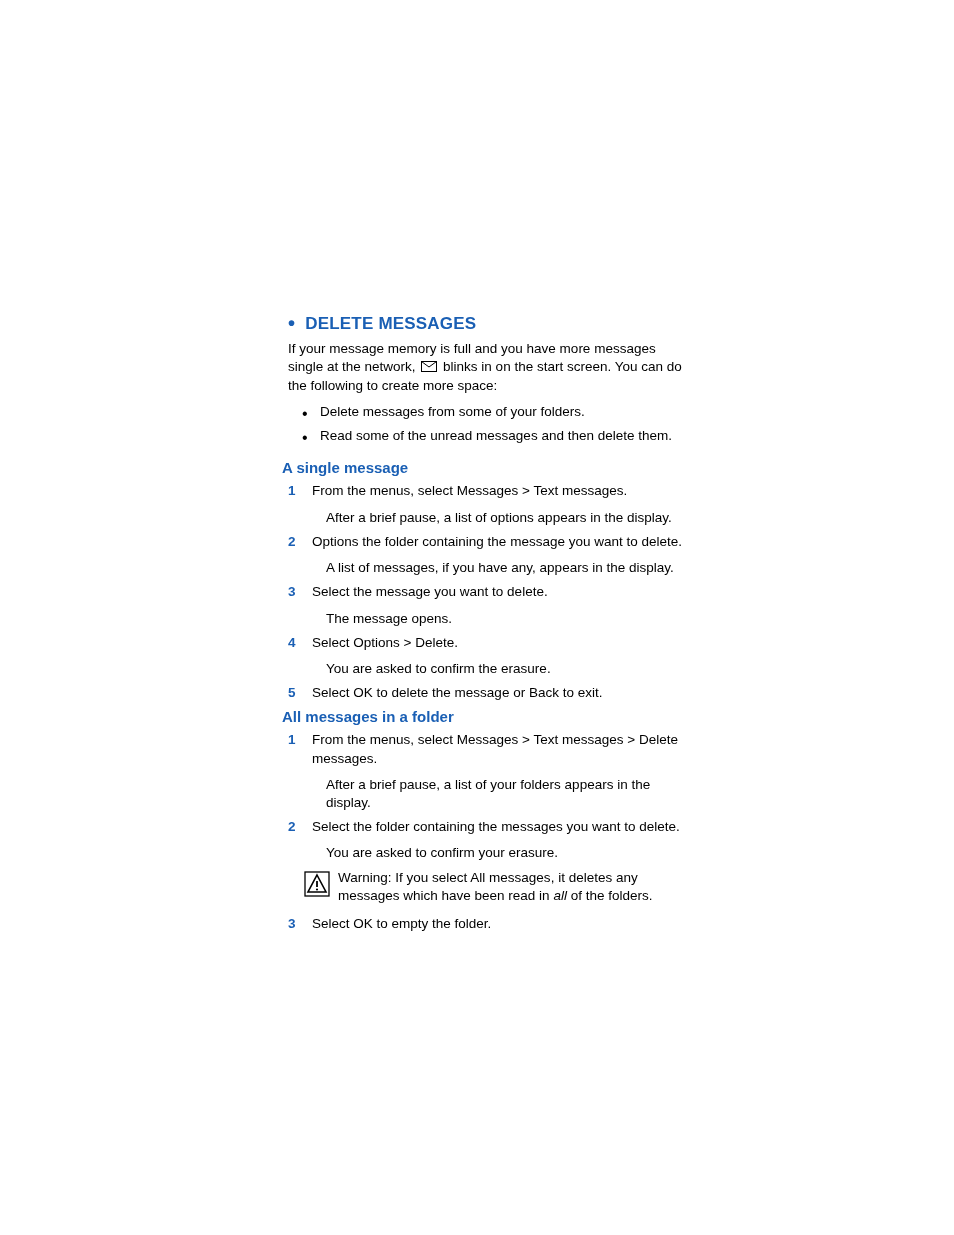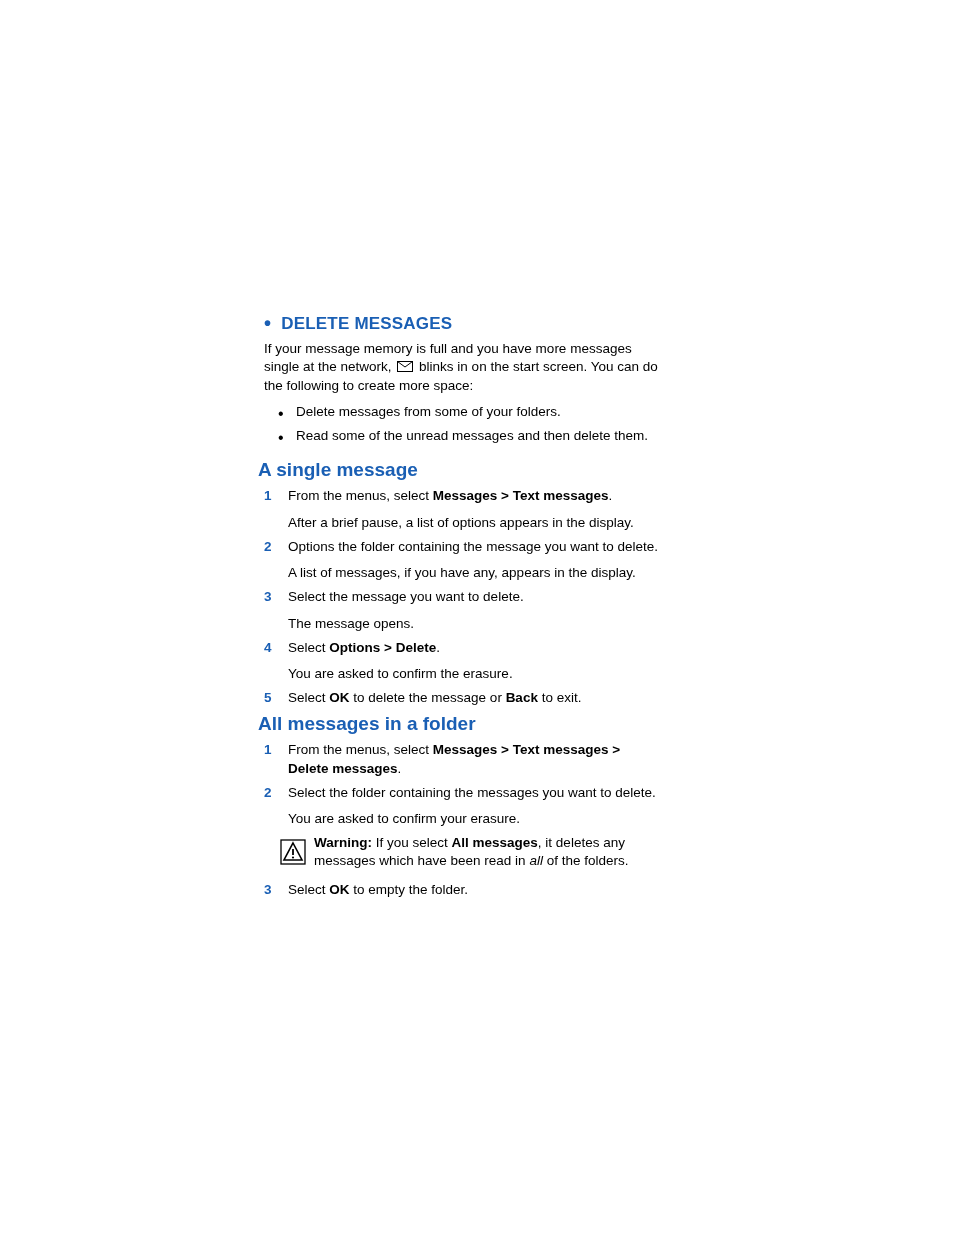--- a/index.html
+++ b/index.html
@@ -8,21 +8,21 @@
     background: #fff;
     font-family: Verdana, Geneva, sans-serif;
     font-size: 13.5px;
     color: #000;
     width: 954px;
     height: 1235px;
     position: relative;
   }
   .page {
     position: absolute;
-    left: 264px;
+    left: 288px;
     top: 314px;
     width: 395px;
   }
   .section-heading {
     color: #1a5fb4;
     font-weight: bold;
     font-size: 17px;
     letter-spacing: 0.2px;
     margin-bottom: 6px;
   }
@@ -57,21 +57,21 @@
   ul.bullets li::before {
     content: "•";
     position: absolute;
     left: 14px;
     top: 0;
     font-size: 16px;
   }
   .subheading {
     color: #1a5fb4;
     font-weight: bold;
-    font-size: 19px;
+    font-size: 15px;
     margin-top: 12px;
     margin-bottom: 4px;
     margin-left: -6px;
   }
   ol.steps {
     list-style: none;
     padding: 0;
     margin: 6px 0 0 0;
     counter-reset: step;
   }
@@ -85,30 +85,31 @@
     position: absolute;
     left: 0;
     top: 0;
     color: #1a5fb4;
     font-weight: bold;
     font-size: 13.5px;
   }
   .step-sub {
     margin-top: 8px;
     margin-bottom: 4px;
+    margin-left: 14px;
   }
   .bold {
-    font-weight: bold;
+    font-weight: normal;
   }
   .italic {
     font-style: italic;
   }
   .warning-row {
     display: flex;
-    align-items: center;
+    align-items: flex-start;
     margin: 6px 0 10px 0;
     padding-left: 16px;
   }
   .warning-icon {
     flex-shrink: 0;
     margin-right: 8px;
     margin-top: 2px;
   }
   .warning-text {
     line-height: 1.35;
@@ -167,20 +168,21 @@
       <span>Select </span><span class="bold">OK</span><span> to delete the message or </span><span class="bold">Back</span><span> to exit.</span>
     </li>
   </ol>
 
   <div class="subheading" style="margin-top:4px;">All messages in a folder</div>
 
   <ol class="steps">
     <li>
       <span class="stepnum">1</span>
       <span>From the menus, select </span><span class="bold">Messages &gt; Text messages &gt; Delete messages</span><span>.</span>
+      <div class="step-sub">After a brief pause, a list of your folders appears in the display.</div>
     </li>
     <li>
       <span class="stepnum">2</span>
       <span>Select the folder containing the messages you want to delete.</span>
       <div class="step-sub">You are asked to confirm your erasure.</div>
     </li>
   </ol>
 
   <div class="warning-row">
     <span class="warning-icon">

